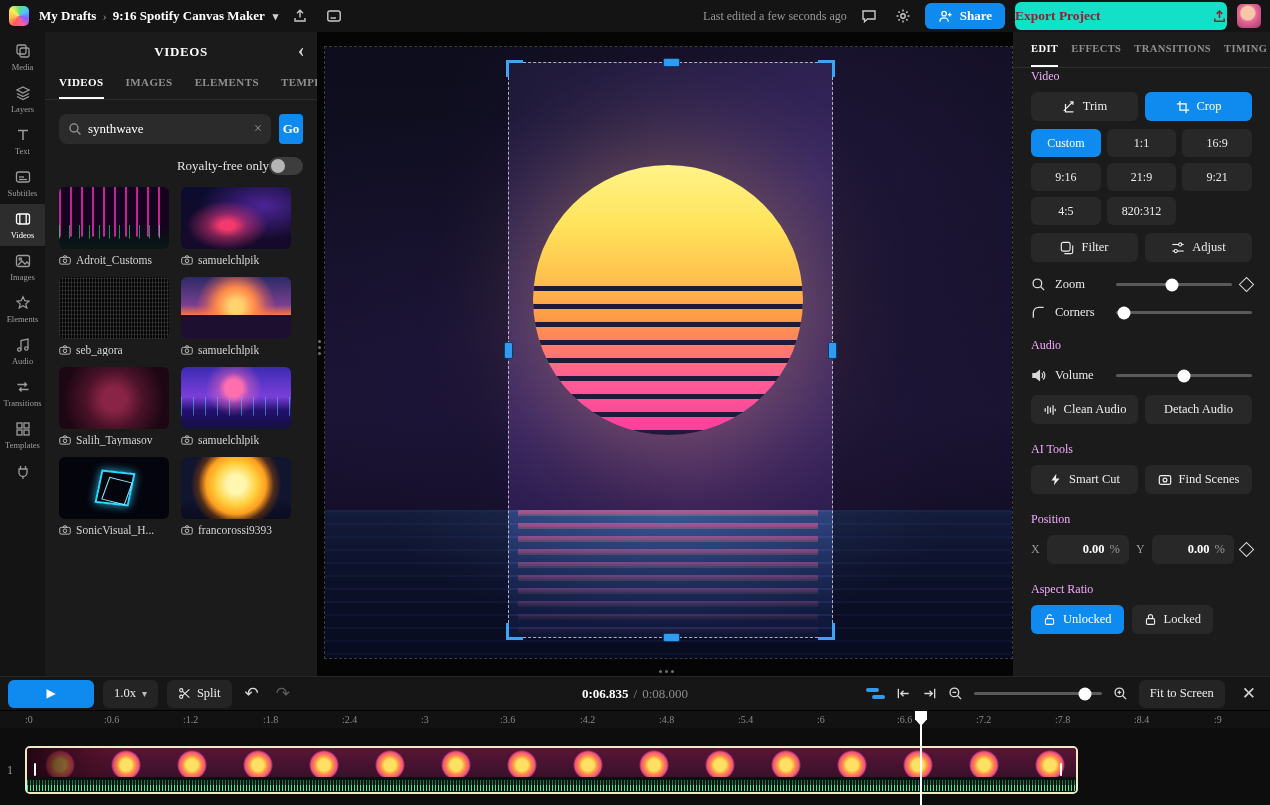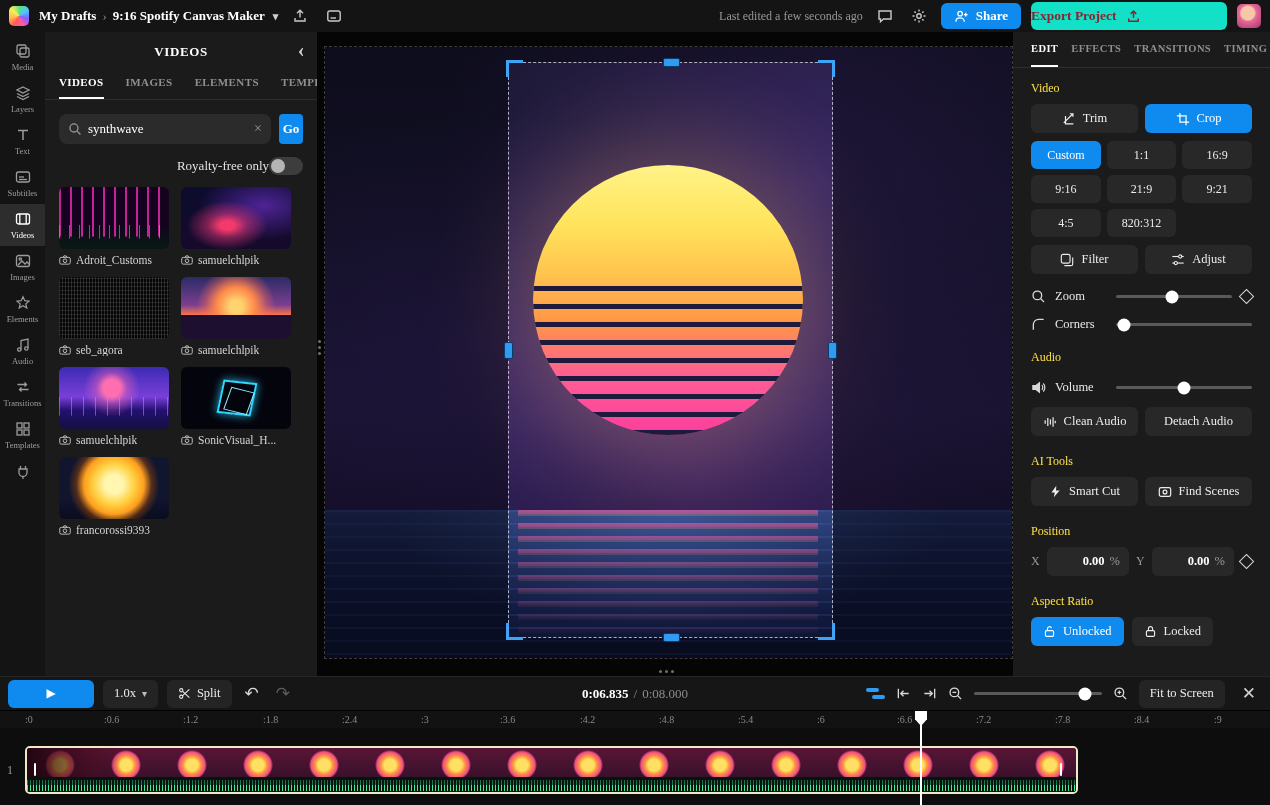--- a/index.html
+++ b/index.html
@@ -13,22 +13,22 @@
           align-items:center;padding:0 9px;gap:10px;z-index:40}
   .logo{width:20px;height:20px;border-radius:5px;flex:none;
         background:conic-gradient(from 210deg,#ff5c5c,#ffc14d,#f7ee5a,#59e07f,#4dc6ff,#8a5cff,#ff5c9e,#ff5c5c)}
   .crumb{display:flex;align-items:center;gap:6px;font-size:13px;font-weight:bold;color:#fff;white-space:nowrap}
   .crumb .sep{color:#8a8a8a;font-weight:normal}
   .crumb .chev{color:#cfcfcf;font-size:11px;margin-left:2px}
   .icon-btn{width:24px;height:24px;display:flex;align-items:center;justify-content:center;color:#c9c9c9;cursor:pointer}
   .last-edited{margin-left:auto;color:#979797;font-size:12px;white-space:nowrap}
   .share-btn{display:flex;align-items:center;gap:7px;background:#0f8bf0;color:#fff;font-size:13px;font-weight:bold;
              height:26px;padding:0 13px;border-radius:6px;cursor:pointer;white-space:nowrap}
-  .export-btn{display:flex;align-items:center;justify-content:flex-start;gap:9px;background:#12e0c7;color:#8a2430;
-              font-size:13.5px;font-weight:bold;height:28px;border-radius:6px;width:196px;cursor:pointer;white-space:nowrap}
+  .export-btn{display:flex;align-items:center;justify-content:space-between;gap:9px;background:#12e0c7;color:#8a2430;
+              font-size:13.5px;font-weight:bold;height:28px;border-radius:6px;width:212px;cursor:pointer;white-space:nowrap}
   .avatar{width:24px;height:24px;border-radius:5px;flex:none;
           background:radial-gradient(circle at 45% 38%,#f6c8a8 0 34%,#e86a9a 42%,#a23468 100%)}
 
   
   .rail{position:absolute;left:0;top:32px;width:45px;bottom:129px;background:#141414;display:flex;
         flex-direction:column;align-items:center;padding-top:4px}
   .rail-item{width:45px;padding:7px 0 6px;display:flex;flex-direction:column;align-items:center;gap:3px;
              color:#9c9c9c;font-size:8.5px;cursor:pointer;text-align:center}
   .rail-item.active{background:#2d2d2d;color:#fff}
   .rail-item svg{width:16px;height:16px}
@@ -127,21 +127,21 @@
           box-shadow:6px 0 0 #6f6f6f,-6px 0 0 #6f6f6f}
   .panel-grip{position:absolute;left:318px;top:346px;width:3px;height:3px;border-radius:50%;background:#6f6f6f;
           box-shadow:0 6px 0 #6f6f6f,0 -6px 0 #6f6f6f;z-index:30}
 
   
   .inspector{position:absolute;left:1013px;top:32px;right:0;bottom:129px;background:#1b1b1b;padding:0 18px;overflow:hidden}
   .insp-tabs{display:flex;gap:13px;height:36px;align-items:stretch;border-bottom:1px solid #2e2e2e;margin:0 -18px;padding:0 18px}
   .itab{font-size:10.5px;font-weight:bold;letter-spacing:.4px;color:#8f8f8f;display:flex;align-items:center;
         border-bottom:2px solid transparent;cursor:pointer}
   .itab.active{color:#fff;border-bottom-color:#fff}
-  .sec-label{font-size:12px;color:#fde047;margin:13px 0 8px}
+  .sec-label{font-size:12px;color:#f0abfc;margin:1px 0 8px}
   .btn{display:flex;align-items:center;justify-content:center;gap:7px;background:#282828;color:#ececec;
        font-size:12.5px;border-radius:6px;height:29px;cursor:pointer;white-space:nowrap}
   .btn.blue{background:#0f8bf0;color:#fff}
   .row2{display:flex;gap:7px}
   .row2 .btn{flex:1}
   .presets{display:grid;grid-template-columns:1fr 1fr 1fr;gap:6px;margin:8px 0}
   .presets .btn{height:28px;font-size:12px}
   .slider-row{display:flex;align-items:center;gap:9px;margin-top:15px;color:#e8e8e8;font-size:12.5px}
   .slider-row .lbl{width:52px}
   .slider{flex:1;height:3px;background:#5a5a5a;border-radius:2px;position:relative;cursor:pointer}
@@ -424,20 +424,31 @@
         <div class="vid-caption">
             <svg width="12" height="12" viewBox="0 0 16 16" fill="none" stroke="#bdbdbd" stroke-width="1.3">
               <rect x="1" y="4.5" width="14" height="9" rx="2"></rect>
               <circle cx="8" cy="9" r="2.4"></circle>
               <path d="M5.5 4.5l1-2h3l1 2"></path>
             </svg>
             <span>samuelchlpik</span>
           </div>
       </div>
       <div class="vid-card">
+        <div class="thumb t5"></div>
+        <div class="vid-caption">
+            <svg width="12" height="12" viewBox="0 0 16 16" fill="none" stroke="#bdbdbd" stroke-width="1.3">
+              <rect x="1" y="4.5" width="14" height="9" rx="2"></rect>
+              <circle cx="8" cy="9" r="2.4"></circle>
+              <path d="M5.5 4.5l1-2h3l1 2"></path>
+            </svg>
+            <span>Salih_Taymasov</span>
+          </div>
+      </div>
+      <div class="vid-card">
         <div class="thumb t6"></div>
         <div class="vid-caption">
             <svg width="12" height="12" viewBox="0 0 16 16" fill="none" stroke="#bdbdbd" stroke-width="1.3">
               <rect x="1" y="4.5" width="14" height="9" rx="2"></rect>
               <circle cx="8" cy="9" r="2.4"></circle>
               <path d="M5.5 4.5l1-2h3l1 2"></path>
             </svg>
             <span>samuelchlpik</span>
           </div>
       </div>

